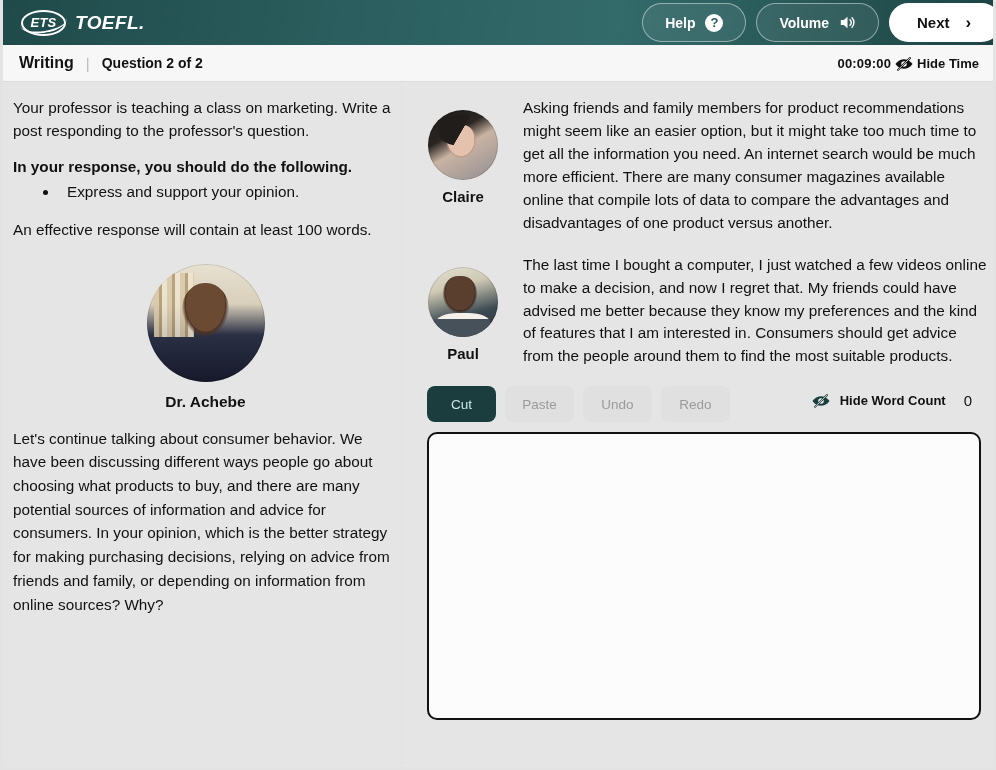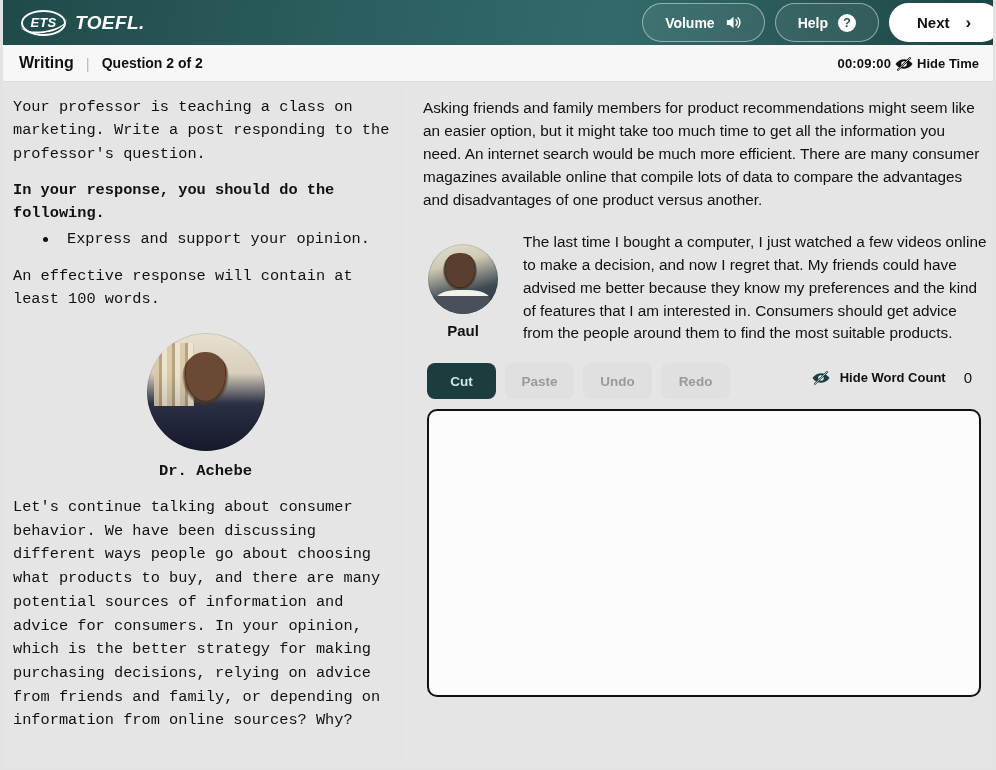--- a/index.html
+++ b/index.html
@@ -121,21 +121,20 @@
   
   .content {
     display: flex;
     height: 685px;
   }
   .left-pane {
     width: 404px;
     padding: 14px 8px 0 10px;
     border-right: 1px solid #e8e8e8;
     overflow: hidden;
-    font-family: Liberation Mono, monospace;
   }
   .right-pane {
     flex: 1;
     padding: 12px 6px 0 16px;
     overflow: hidden;
     position: relative;
   }
 
   .prompt-p {
     font-size: 15.3px; line-height: 1.52; color: #111;
@@ -243,21 +242,21 @@
   
   .editor-toolbar {
     display: flex; align-items: center;
     margin: 10px 0 8px 4px;
     position: relative;
     height: 40px;
   }
   .tool-btn {
     height: 36px; min-width: 69px;
     border-radius: 8px;
-    font-size: 13.5px; font-weight: bold;
+    font-size: 13.5px; font-weight: normal;
     display: flex; align-items: center; justify-content: center;
     margin-right: 9px;
     border: none;
     cursor: pointer;
     font-family: "Liberation Sans", sans-serif;
   }
   .tool-btn.active { background: #1b3d3d; color: #cfe8e8; }
   .tool-btn.disabled { background: #e0e0e0; color: #9a9a9a; cursor: default; }
 
   .wordcount-group {
@@ -290,33 +289,33 @@
   <div class="topbar">
     <div class="brand">
       <span class="ets-logo">
         <span class="ets-text">ETS</span>
       </span>
       <span class="toefl-text">TOEFL.</span>
     </div>
 
     <div class="top-actions">
       <div class="pill">
+        <span>Help</span>
+        <span class="icon-help">?</span>
+      </div>
+
+      <div class="pill">
         <span>Volume</span>
         <span class="icon-speaker">
           <svg viewBox="0 0 20 18" width="17" height="15">
             <path d="M2 6h3.5L10 2.2v13.6L5.5 12H2z" fill="#ffffff"></path>
             <path d="M13 5.6a5 5 0 0 1 0 6.8" stroke="#ffffff" stroke-width="1.7" fill="none" stroke-linecap="round"></path>
             <path d="M15.4 3.4a8 8 0 0 1 0 11.2" stroke="#ffffff" stroke-width="1.7" fill="none" stroke-linecap="round"></path>
           </svg>
         </span>
-      </div>
-
-      <div class="pill">
-        <span>Help</span>
-        <span class="icon-help">?</span>
       </div>
 
       <div class="pill next">
         <span>Next</span>
         <span class="icon-chev">›</span>
       </div>
     </div>
   </div>
 
   <div class="subbar">
@@ -352,20 +351,24 @@
         <div class="prof-avatar"></div>
         <div class="prof-name">Dr. Achebe</div>
       </div>
 
       <p class="prof-question">Let's continue talking about consumer behavior. We have been discussing different ways people go about choosing what products to buy, and there are many potential sources of information and advice for consumers. In your opinion, which is the better strategy for making purchasing decisions, relying on advice from friends and family, or depending on information from online sources? Why?</p>
     </div>
 
     <div class="right-pane">
 
       <div class="post">
+        <div class="post-left">
+          <div class="post-avatar avatar-claire"></div>
+          <div class="post-name">Claire</div>
+        </div>
         <div class="post-text">Asking friends and family members for product recommendations might seem like an easier option, but it might take too much time to get all the information you need. An internet search would be much more efficient. There are many consumer magazines available online that compile lots of data to compare the advantages and disadvantages of one product versus another.</div>
       </div>
 
       <div class="post">
         <div class="post-left">
           <div class="post-avatar avatar-paul"></div>
           <div class="post-name">Paul</div>
         </div>
         <div class="post-text">The last time I bought a computer, I just watched a few videos online to make a decision, and now I regret that. My friends could have advised me better because they know my preferences and the kind of features that I am interested in. Consumers should get advice from the people around them to find the most suitable products.</div>
       </div>

